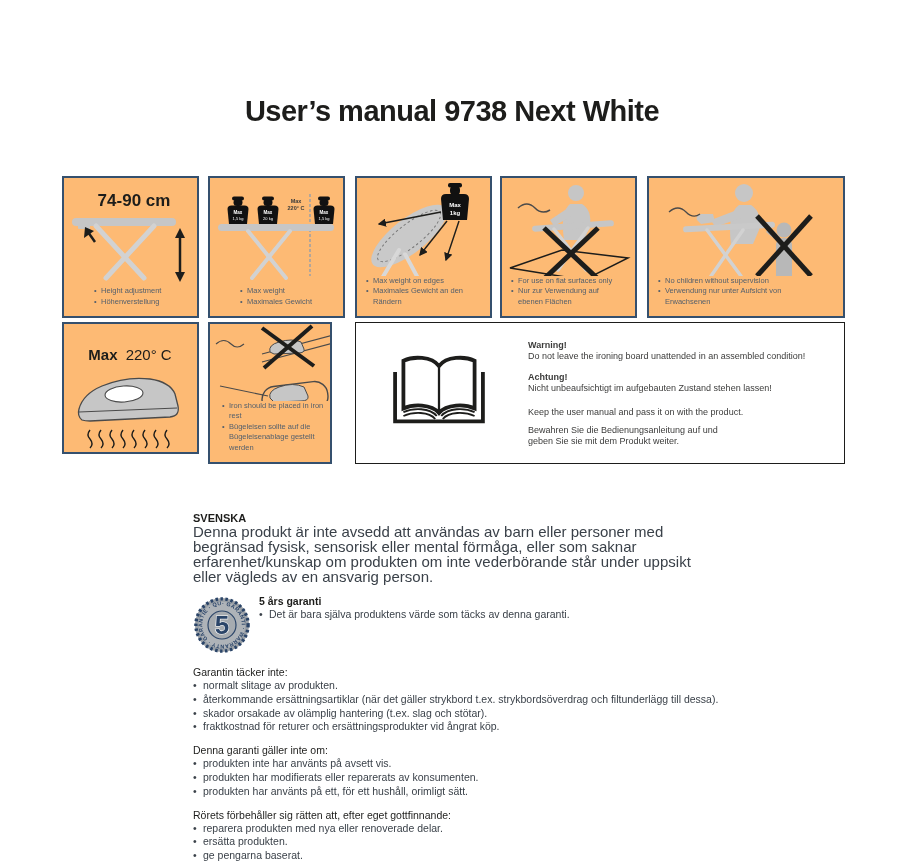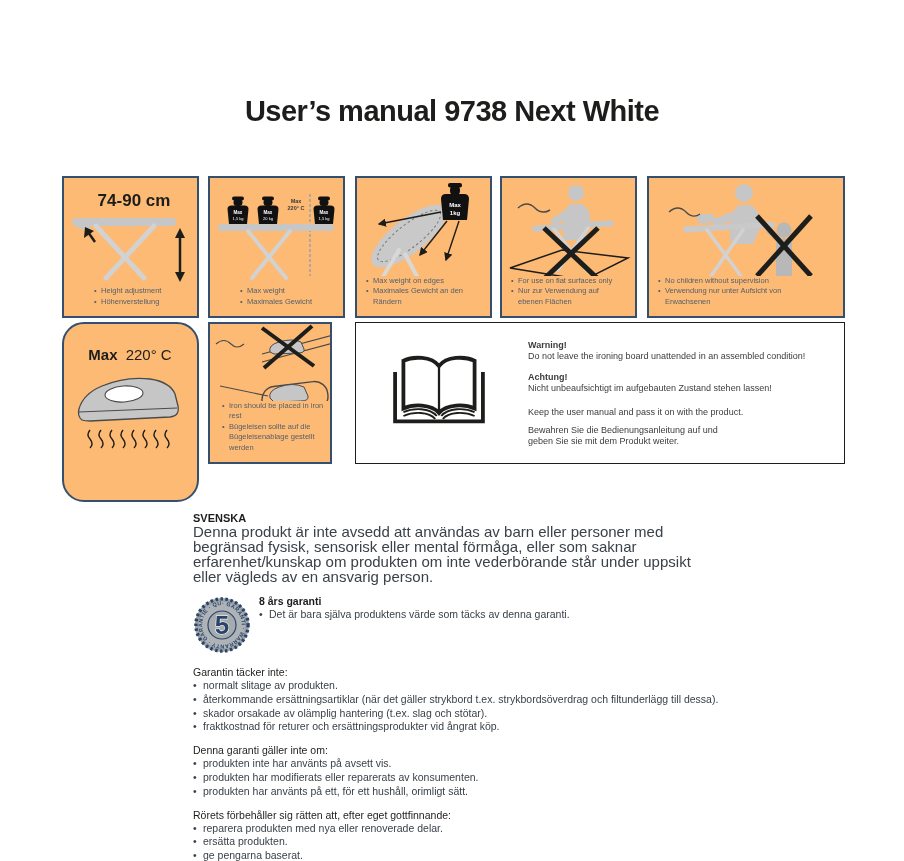--- a/index.html
+++ b/index.html
@@ -215,21 +215,21 @@
           <line x1="162" y1="38" x2="108" y2="98"></line>
         </g>
       </svg>
     </div>
     <ul class="caps">
       <li>No children without supervision</li>
       <li>Verwendung nur unter Aufsicht von Erwachsenen</li>
     </ul>
   </div>
 
-  <div class="pictobox" style="left:62px; top:322px; width:137px; height:180px;border-radius:22px;">
+  <div class="pictobox" style="left:62px; top:322px; width:137px; height:132px;">
     <div class="art">
       <svg width="133" height="138" viewBox="0 0 133 138">
         <text x="66" y="36" font-size="15" fill="#1d1d1b" text-anchor="middle">
           <tspan font-weight="bold">Max</tspan>
           <tspan dx="4">220° C</tspan>
         </text>
         <path d="M18,96 Q13,92 15,85 Q19,70 38,62 Q62,52 86,55 Q106,58 111,70 L114,82 Q116,92 106,93 L26,97 Q21,97 18,96 Z" fill="#c6c6c6" stroke="#4a4a4a" stroke-width="1.3"></path>
         <path d="M15,88 L113,84" stroke="#4a4a4a" stroke-width="1"></path>
         <ellipse cx="60" cy="70" rx="19" ry="8" fill="#fff" stroke="#4a4a4a" stroke-width="1.1" transform="rotate(-4 60 70)"></ellipse>
         <g stroke="#1d1d1b" stroke-width="1.4" fill="none">
@@ -311,21 +311,21 @@
             <path id="badgering" d="M30,9.5 A20.5,20.5 0 1,1 29.98,9.5" fill="none"></path>
           </defs>
           <text font-size="5.6" font-weight="bold" fill="#2a4468" letter-spacing="0.4">
             <textPath href="#badgering">· GARANTI · WARRANTY · GARANTIE · QUALITE ·</textPath>
           </text>
           <circle cx="30" cy="30" r="14.5" fill="#a6abb0" stroke="#2a4468" stroke-width="1.2"></circle>
           <text x="30" y="39.5" font-size="27" font-weight="bold" fill="#2a4468" text-anchor="middle" stroke="#ffffff" stroke-width="1.2" paint-order="stroke">5</text>
         </svg>
       </div>
       <div class="warbody">
-        <p class="sv-sub">8 års garanti</p>
+        <p class="sv-sub">5 års garanti</p>
         <ul class="sv-list">
           <li>Det är bara själva produktens värde som täcks av denna garanti.</li>
         </ul>
       </div>
     </div>
 
     <div class="svblock">
       <p class="sv-sub" style="font-weight:normal;">Garantin täcker inte:</p>
       <ul class="sv-list">
         <li>normalt slitage av produkten.</li>

